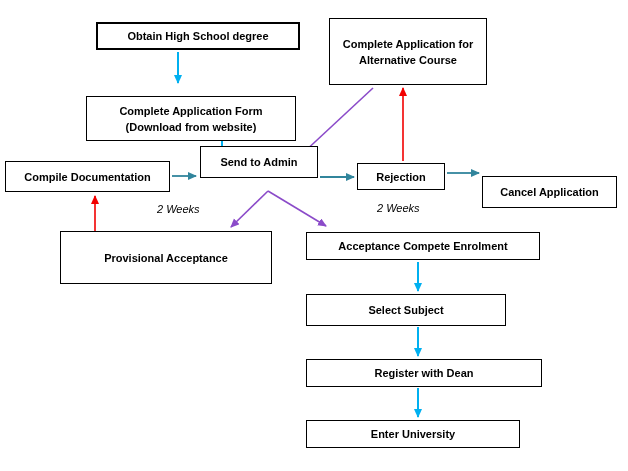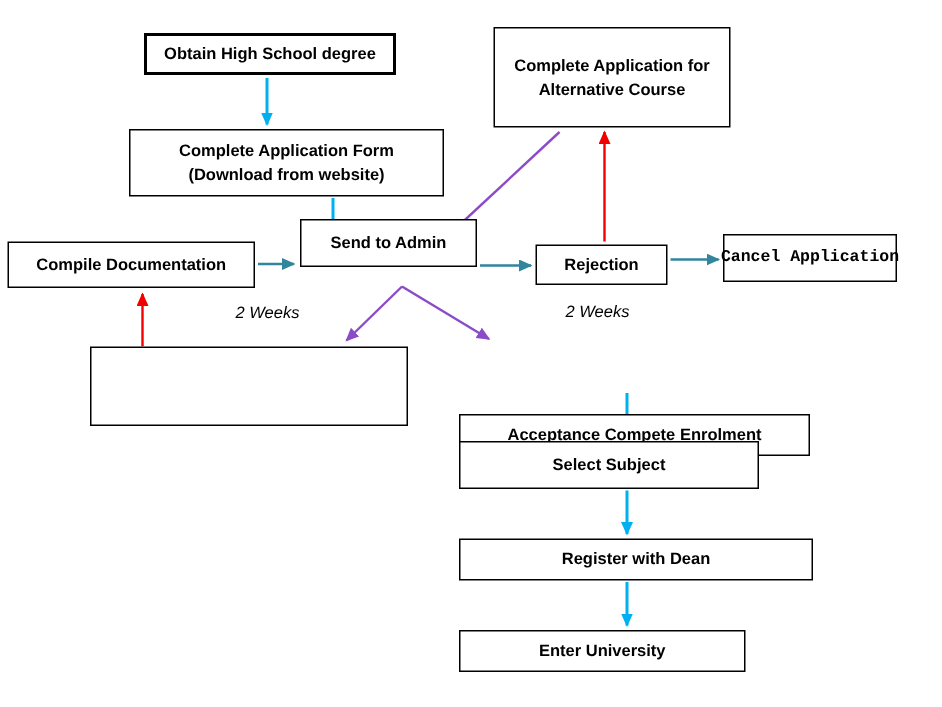--- a/index.html
+++ b/index.html
@@ -77,52 +77,53 @@
       <line x1="447" y1="173" x2="479" y2="173" stroke="#31859C" stroke-width="1.8" marker-end="url(#arr-teal)"></line>
       <line x1="95" y1="231" x2="95" y2="196" stroke="#F20000" stroke-width="1.6" marker-end="url(#arr-red)"></line>
       <line x1="403" y1="161" x2="403" y2="88" stroke="#F20000" stroke-width="1.6" marker-end="url(#arr-red)"></line>
       <line x1="373" y1="88" x2="302" y2="154" stroke="#8B4BC9" stroke-width="1.6" marker-end="url(#arr-purple)"></line>
       <line x1="268" y1="191" x2="231" y2="227" stroke="#8B4BC9" stroke-width="1.6" marker-end="url(#arr-purple)"></line>
       <line x1="268" y1="191" x2="326" y2="226" stroke="#8B4BC9" stroke-width="1.6" marker-end="url(#arr-purple)"></line>
       <line x1="418" y1="262" x2="418" y2="291" stroke="#00B0F0" stroke-width="2" marker-end="url(#arr-cyan)"></line>
       <line x1="418" y1="327" x2="418" y2="356" stroke="#00B0F0" stroke-width="2" marker-end="url(#arr-cyan)"></line>
       <line x1="418" y1="388" x2="418" y2="417" stroke="#00B0F0" stroke-width="2" marker-end="url(#arr-cyan)"></line>
     </svg>
-    <div class="node thick" style="left: 96px; top: 22px; width: 168px; height: 28px; align-items: center;">
+    <div class="node thick" style="left: 96px; top: 22px; width: 204px; height: 28px; align-items: center;">
       <div class="node-line">Obtain High School degree</div>
     </div>
-    <div class="node" style="left: 86px; top: 86px; width: 210px; height: 45px;">
+    <div class="node" style="left: 86px; top: 96px; width: 210px; height: 45px;">
       <div class="node-line">Complete Application Form</div>
       <div class="node-line">(Download from website)</div>
     </div>
     <div class="node" style="left: 329px; top: 18px; width: 158px; height: 67px;">
       <div class="node-line">Complete Application for</div>
       <div class="node-line">Alternative Course</div>
     </div>
     <div class="node" style="left: 5px; top: 161px; width: 165px; height: 31px;">
       <div class="node-line">Compile Documentation</div>
     </div>
     <div class="node" style="left: 200px; top: 146px; width: 118px; height: 32px;">
       <div class="node-line">Send to Admin</div>
     </div>
     <div class="node" style="left: 357px; top: 163px; width: 88px; height: 27px;">
       <div class="node-line">Rejection</div>
     </div>
-    <div class="node" style="left: 482px; top: 156px; width: 116px; height: 32px; font-family: Liberation Mono, monospace;">
+    <div class="node" style="left: 482px; top: 176px; width: 135px; height: 32px;">
       <div class="node-line">Cancel Application</div>
     </div>
     <div class="node" style="left: 60px; top: 231px; width: 212px; height: 53px;">
+      <div class="node-line">Provisional Acceptance</div>
     </div>
-    <div class="node" style="left: 306px; top: 232px; width: 234px; height: 28px; margin-top: 44px;">
+    <div class="node" style="left: 306px; top: 232px; width: 234px; height: 28px;">
       <div class="node-line">Acceptance Compete Enrolment</div>
     </div>
     <div class="node" style="left: 306px; top: 294px; width: 200px; height: 32px;">
       <div class="node-line">Select Subject</div>
     </div>
     <div class="node" style="left: 306px; top: 359px; width: 236px; height: 28px;">
       <div class="node-line">Register with Dean</div>
     </div>
-    <div class="node" style="left: 306px; top: 420px; width: 191px; height: 28px;">
+    <div class="node" style="left: 306px; top: 420px; width: 214px; height: 28px;">
       <div class="node-line">Enter University</div>
     </div>
     <div class="float-label" style="left: 157px; top: 203px;">2 Weeks</div>
     <div class="float-label" style="left: 377px; top: 202px;">2 Weeks</div>
   </div>
 
 </body></html>

